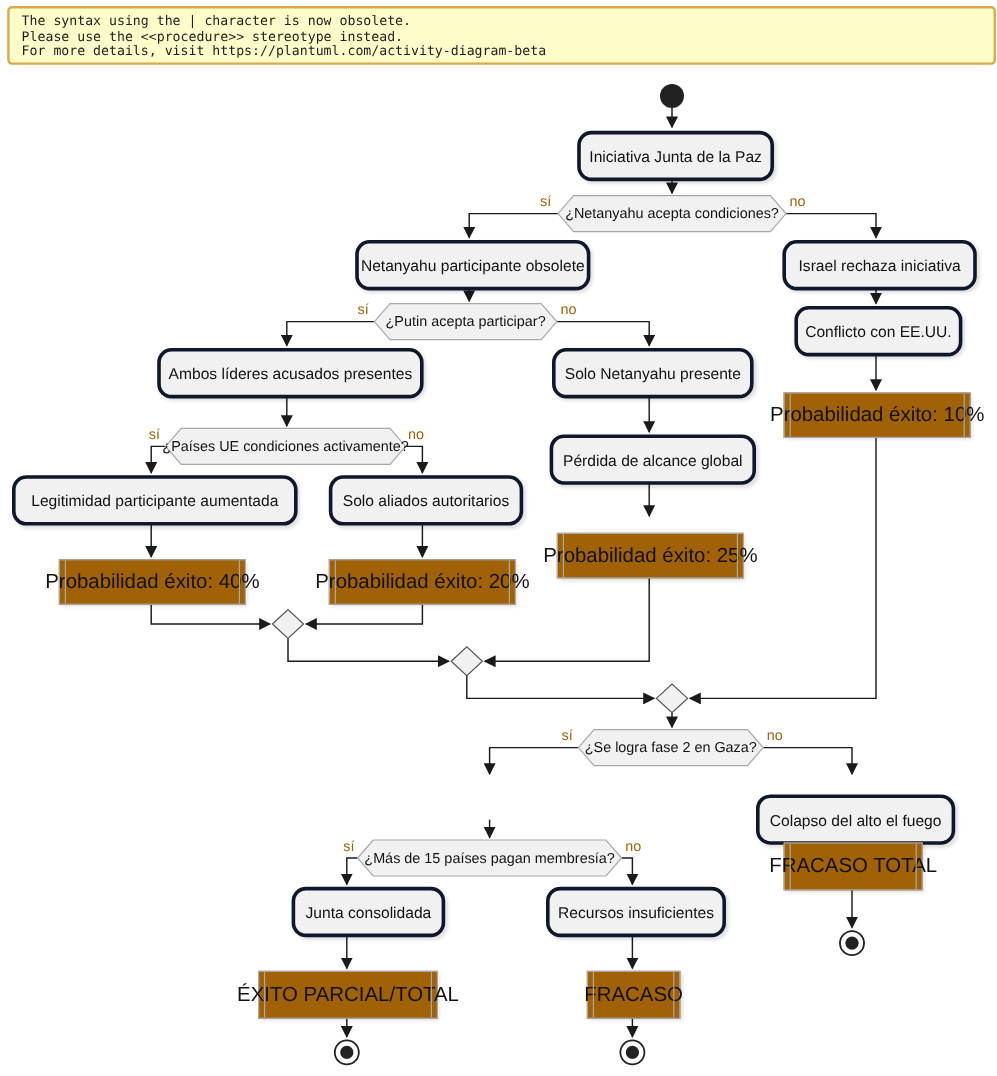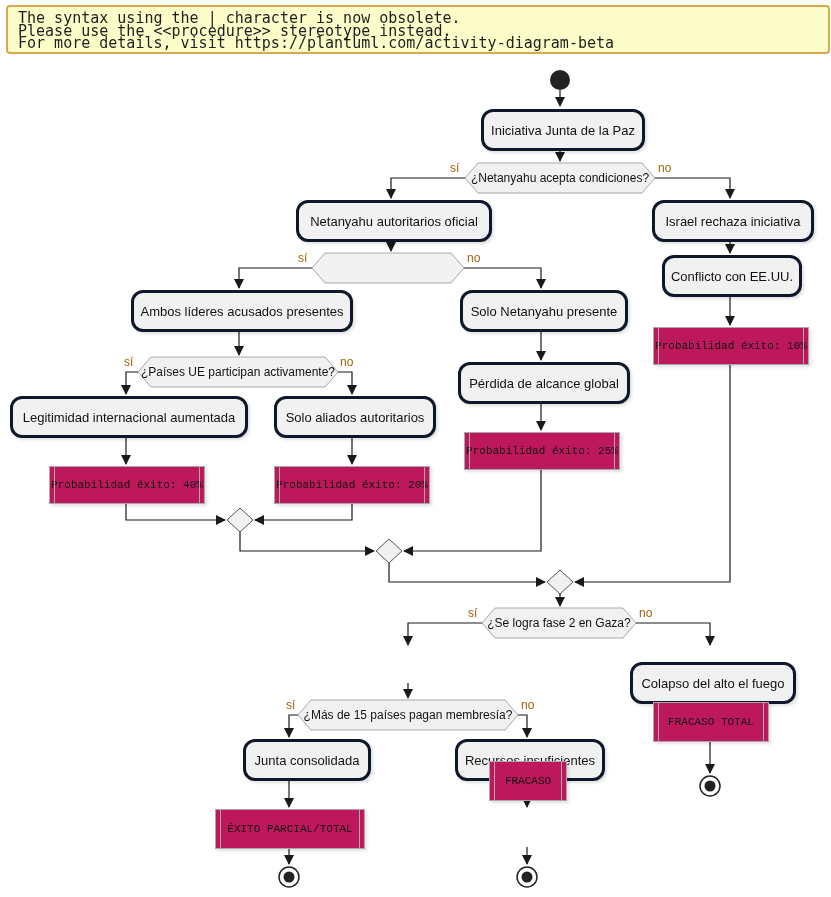--- a/index.html
+++ b/index.html
@@ -10,31 +10,31 @@
   }
   #wires{position:absolute;left:0;top:0;z-index:0;}
   .flow{fill:none;stroke:#1a1a1a;stroke-width:1.2;}
   .shape{fill:#f1f1f1;stroke:#555555;stroke-width:1;}
   .hex{fill:#f1f1f1;stroke:#a8a8a8;stroke-width:1;}
   .note{
     position:absolute;left:6px;top:5px;width:800px;height:35px;
     background:#fdfdc9;border:2px solid #d9a94f;border-radius:4px;
     padding:5px 10px;z-index:2;
     font-family:"DejaVu Sans Mono","Liberation Mono",monospace;
-    font-size:15px;line-height:12.5px;color:#1f1f1f;white-space:nowrap;
+    font-size:11px;line-height:12.5px;color:#1f1f1f;white-space:nowrap;
   }
   .action{
     position:absolute;z-index:1;background:#f1f1f1;border:3px solid #0f172a;
     border-radius:12px;display:flex;align-items:center;justify-content:center;
     font-size:13px;white-space:nowrap;box-shadow:2px 2px 3px rgba(0,0,0,0.12);
   }
   .proc{
-    position:absolute;z-index:1;background:#be185d;border:1px solid #a8a8a8;
+    position:absolute;z-index:1;background:#a16207;border:1px solid #a8a8a8;
     display:flex;align-items:center;justify-content:center;
-    font-size:11px;white-space:nowrap;box-shadow:2px 2px 3px rgba(0,0,0,0.12);font-family:Liberation Mono, monospace;
+    font-size:17px;white-space:nowrap;box-shadow:2px 2px 3px rgba(0,0,0,0.12);
   }
   .proc::before,.proc::after{
     content:"";position:absolute;top:0;bottom:0;width:0;border-left:1px solid #a8a8a8;
   }
   .proc::before{left:4px;}
   .proc::after{right:4px;}
   .dlabel{
     position:absolute;z-index:1;display:flex;align-items:center;justify-content:center;
     font-size:12px;white-space:nowrap;
   }
@@ -117,42 +117,43 @@
       <circle cx="527" cy="877" r="10" fill="#ffffff" stroke="#222222" stroke-width="1.5"></circle>
       <circle cx="527" cy="877" r="5.5" fill="#222222"></circle>
     </g>
     <g>
       <circle cx="710" cy="786" r="10" fill="#ffffff" stroke="#222222" stroke-width="1.5"></circle>
       <circle cx="710" cy="786" r="5.5" fill="#222222"></circle>
     </g>
   </svg>
 
   <div class="action" style="left:481px;top:109px;width:158px;height:36px">Iniciativa Junta de la Paz</div>
-  <div class="action" style="left:296px;top:200px;width:190px;height:36px">Netanyahu autoritarios oficial</div>
+  <div class="action" style="left:296px;top:200px;width:190px;height:36px">Netanyahu participante obsolete</div>
   <div class="action" style="left:652px;top:200px;width:156px;height:36px">Israel rechaza iniciativa</div>
   <div class="action" style="left:662px;top:255px;width:134px;height:36px">Conflicto con EE.UU.</div>
   <div class="action" style="left:131px;top:290px;width:216px;height:36px">Ambos líderes acusados presentes</div>
   <div class="action" style="left:460px;top:290px;width:162px;height:36px">Solo Netanyahu presente</div>
-  <div class="action" style="left:10px;top:396px;width:232px;height:36px">Legitimidad internacional aumentada</div>
+  <div class="action" style="left:10px;top:396px;width:232px;height:36px">Legitimidad participante aumentada</div>
   <div class="action" style="left:458px;top:362px;width:166px;height:36px">Pérdida de alcance global</div>
   <div class="action" style="left:274px;top:396px;width:156px;height:36px">Solo aliados autoritarios</div>
   <div class="action" style="left:630px;top:662px;width:160px;height:36px">Colapso del alto el fuego</div>
   <div class="action" style="left:243px;top:739px;width:122px;height:36px">Junta consolidada</div>
   <div class="action" style="left:455px;top:739px;width:144px;height:36px">Recursos insuficientes</div>
 
   <div class="proc" style="left:49px;top:466px;width:154px;height:36px">Probabilidad éxito: 40%</div>
   <div class="proc" style="left:274px;top:466px;width:154px;height:36px">Probabilidad éxito: 20%</div>
-  <div class="proc" style="left:464px;top:432px;width:154px;height:36px">Probabilidad éxito: 25%</div>
+  <div class="proc" style="left:464px;top:444px;width:154px;height:36px">Probabilidad éxito: 25%</div>
   <div class="proc" style="left:653px;top:327px;width:154px;height:36px">Probabilidad éxito: 10%</div>
   <div class="proc" style="left:215px;top:809px;width:148px;height:38px">ÉXITO PARCIAL/TOTAL</div>
-  <div class="proc" style="left:489px;top:761px;width:76px;height:38px">FRACASO</div>
+  <div class="proc" style="left:489px;top:809px;width:76px;height:38px">FRACASO</div>
   <div class="proc" style="left:653px;top:702px;width:114px;height:38px">FRACASO TOTAL</div>
 
   <div class="dlabel" style="left:465px;top:163px;width:190px;height:30px">¿Netanyahu acepta condiciones?</div>
-  <div class="dlabel" style="left:138px;top:357px;width:200px;height:30px">¿Países UE participan activamente?</div>
+  <div class="dlabel" style="left:312px;top:253px;width:152px;height:30px">¿Putin acepta participar?</div>
+  <div class="dlabel" style="left:138px;top:357px;width:200px;height:30px">¿Países UE condiciones activamente?</div>
   <div class="dlabel" style="left:482px;top:608px;width:154px;height:30px">¿Se logra fase 2 en Gaza?</div>
   <div class="dlabel" style="left:298px;top:700px;width:220px;height:30px">¿Más de 15 países pagan membresía?</div>
 
   <div class="blabel" style="left:450px;top:161px">sí</div>
   <div class="blabel" style="left:658px;top:161px">no</div>
   <div class="blabel" style="left:298px;top:251px">sí</div>
   <div class="blabel" style="left:467px;top:251px">no</div>
   <div class="blabel" style="left:124px;top:355px">sí</div>
   <div class="blabel" style="left:340px;top:355px">no</div>
   <div class="blabel" style="left:468px;top:606px">sí</div>

